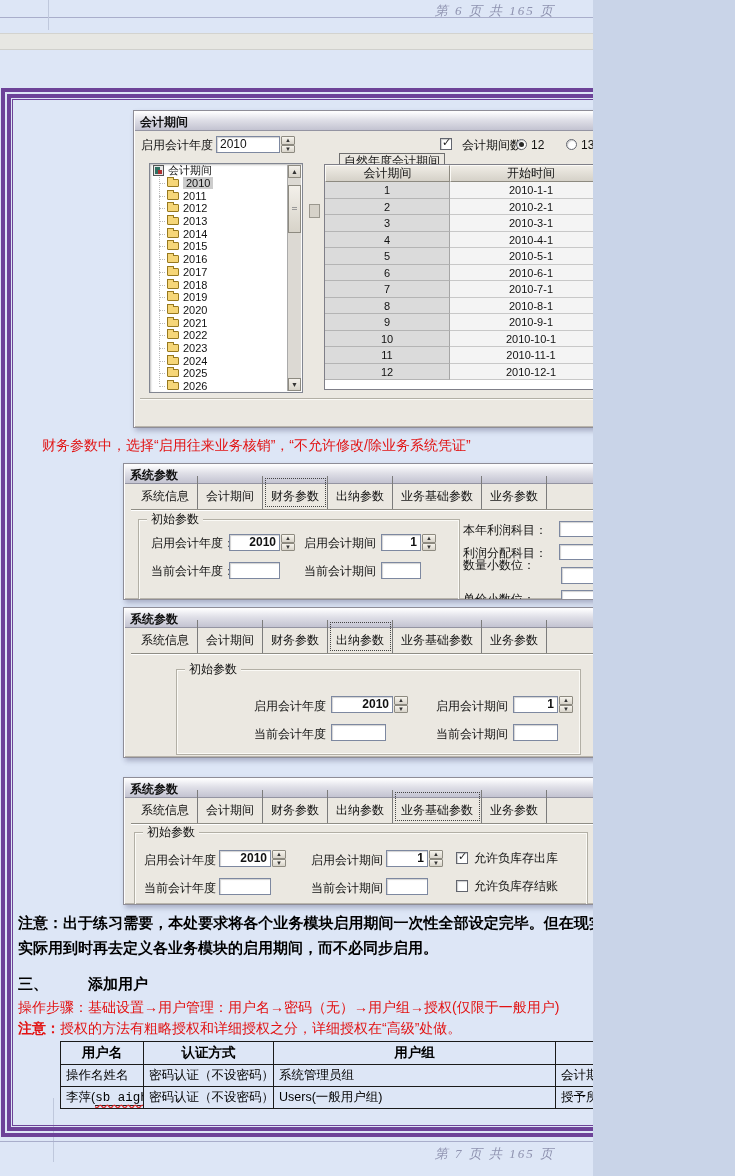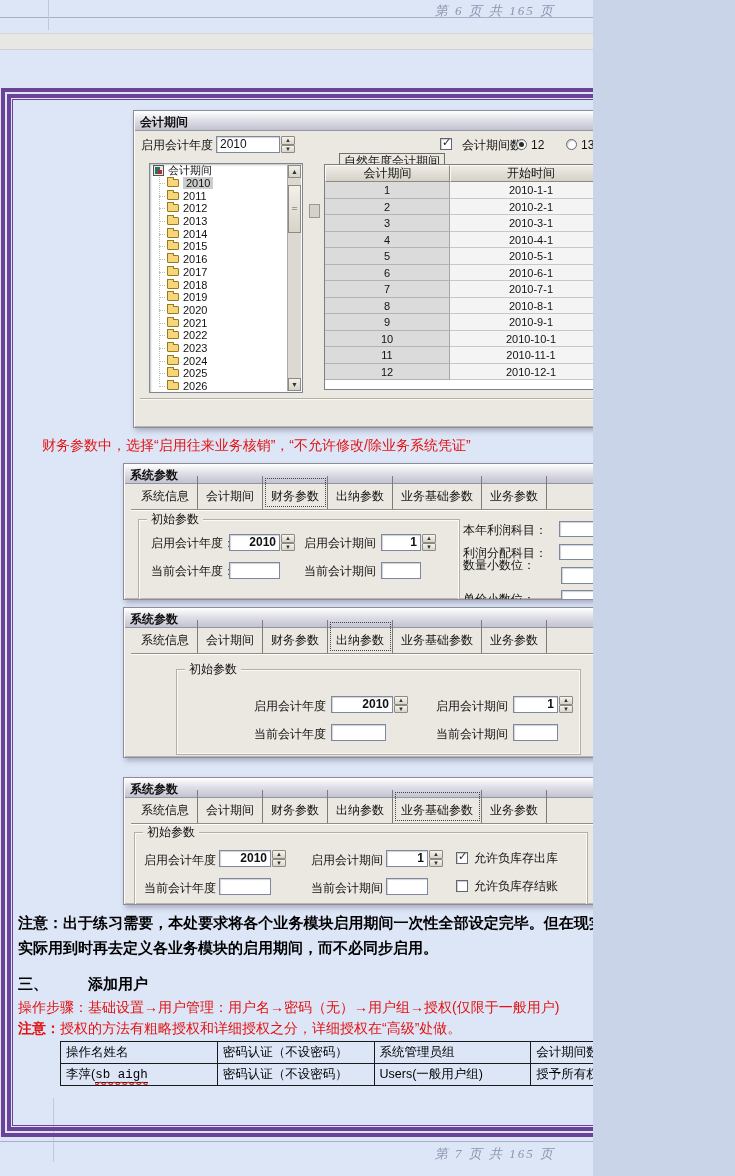--- a/index.html
+++ b/index.html
@@ -456,20 +456,26 @@
     <span>三、</span><span style="margin-left:40px;">添加用户</span>
   </div>
 
   <div class="red-line" style="left:18px; top:1020px;">
     <b>注意：</b><span>授权的方法有粗略授权和详细授权之分，详细授权在“高级”处做。</span>
   </div>
   <div class="red-line" style="left:18px; top:999px;">操作步骤：基础设置→用户管理：用户名→密码（无）→用户组→授权(仅限于一般用户)</div>
 
   <table class="utable" style="left:60px; top:1041px; width:628px;">
     <tbody>
+        <tr>
+      <th style="width:83px;">用户名</th>
+      <th style="width:130px;">认证方式</th>
+      <th style="width:282px;">用户组</th>
+      <th style="width:133px;">权限</th>
+    </tr>
     <tr>
       <td>操作名姓名</td>
       <td>密码认证（不设密码）</td>
       <td>系统管理员组</td>
       <td>会计期间数</td>
     </tr>
     <tr>
       <td><span>李萍(</span><span class="annot"><span class="wavy">sb aigh</span></span></td>
       <td>密码认证（不设密码）</td>
       <td>Users(一般用户组)</td>

